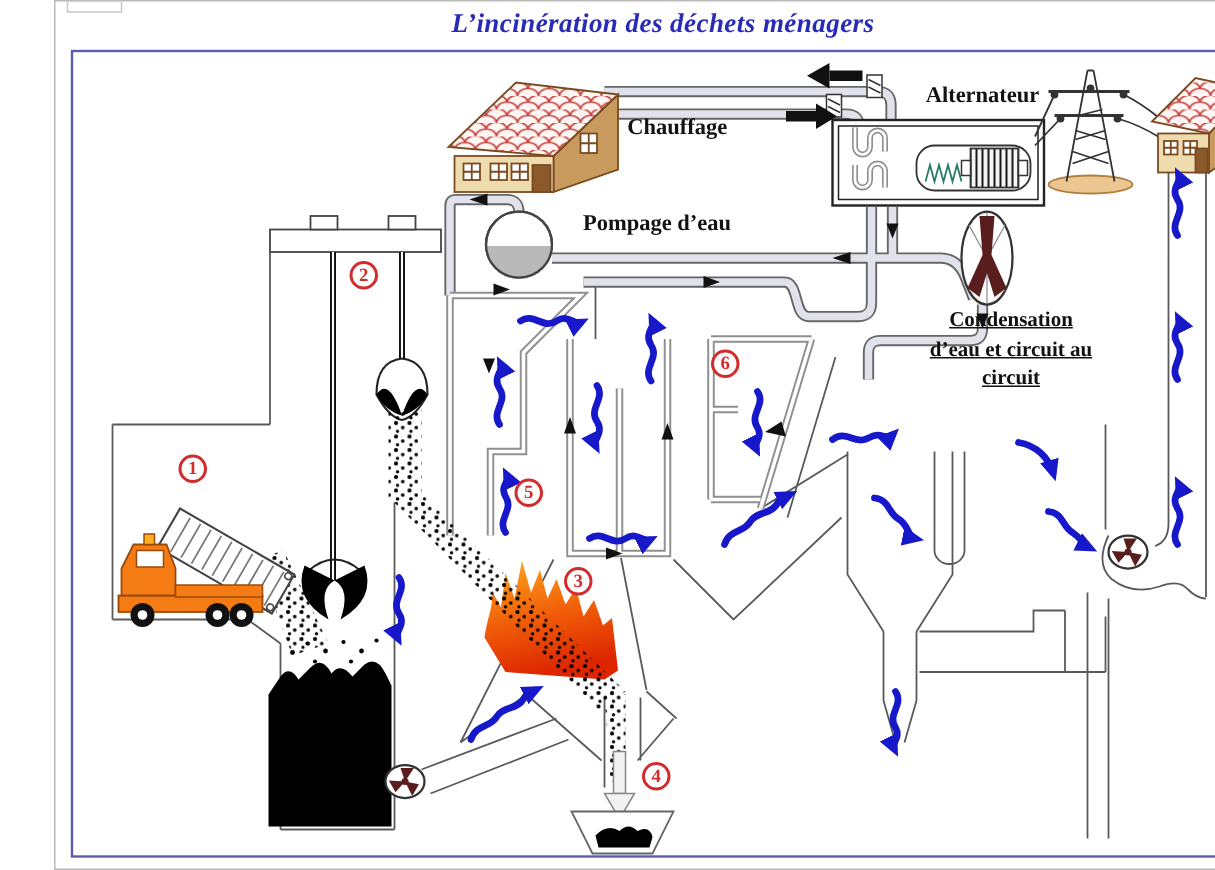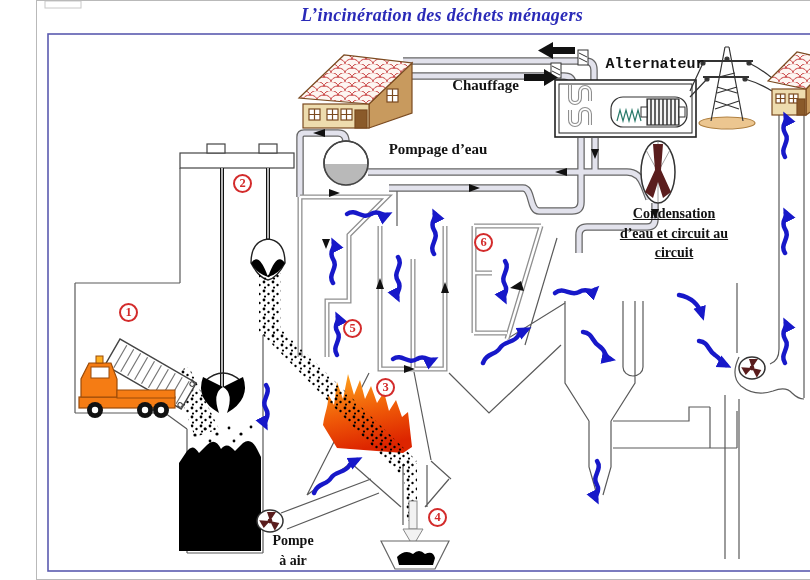--- a/index.html
+++ b/index.html
@@ -309,37 +309,33 @@
       <path d="M356,358 c9,-6 15,6 24,0 c8,-5 12,3 16,1"></path>
       <path d="M446,362 c3,-10 13,-8 17,-15 c4,-7 14,-5 18,-12 c2,-4 6,-5 8,-6"></path>
       <path d="M518,292 c9,-7 15,4 24,-1 c8,-5 12,2 16,-2"></path>
       <path d="M546,331 c10,1 9,10 16,14 c7,4 6,12 11,13"></path>
       <path d="M560,460 c6,9 -6,15 0,24 c4,7 -3,10 -1,14"></path>
       <path d="M642,294 c12,2 20,10 23,20"></path>
       <path d="M662,340 c10,1 9,10 16,14 c6,4 7,8 11,10"></path>
     </g>
   </svg>
 
-  <div class="lbl big" style="left:396px;top:74px;width:105px;">
+  <div class="lbl big" style="left:362px;top:74px;width:105px;">
     <div>Chauffage</div>
   </div>
-  <div class="lbl big" style="left:568px;top:53px;width:100px;font-family:Liberation Mono, monospace;">Alternateur</div>
+  <div class="lbl big" style="left:568px;top:53px;width:100px;">Alternateur</div>
   <div class="lbl big" style="left:340px;top:138px;width:122px;">Pompage d’eau</div>
   <div class="lbl" style="left:562px;top:203px;width:150px;text-decoration:underline;">
     <div>Condensation</div>
     <div>d’eau et circuit au</div>
     <div>circuit</div>
   </div>
   <div class="lbl big rot" style="left:700px;top:150px;width:160px;">Cheminée</div>
   <div class="lbl" style="left:500px;top:513px;width:145px;">
   </div>
-  <div class="lbl" style="left:218px;top:530px;width:76px;">
-    <div>Pompe</div>
-    <div>à air</div>
-  </div>
 
   <div class="step" style="left:82px;top:302px;">1</div>
   <div class="step" style="left:196px;top:173px;">2</div>
   <div class="step" style="left:339px;top:377px;">3</div>
   <div class="step" style="left:391px;top:507px;">4</div>
   <div class="step" style="left:306px;top:318px;">5</div>
   <div class="step" style="left:437px;top:232px;">6</div>
 </div>
 
 </body></html>

